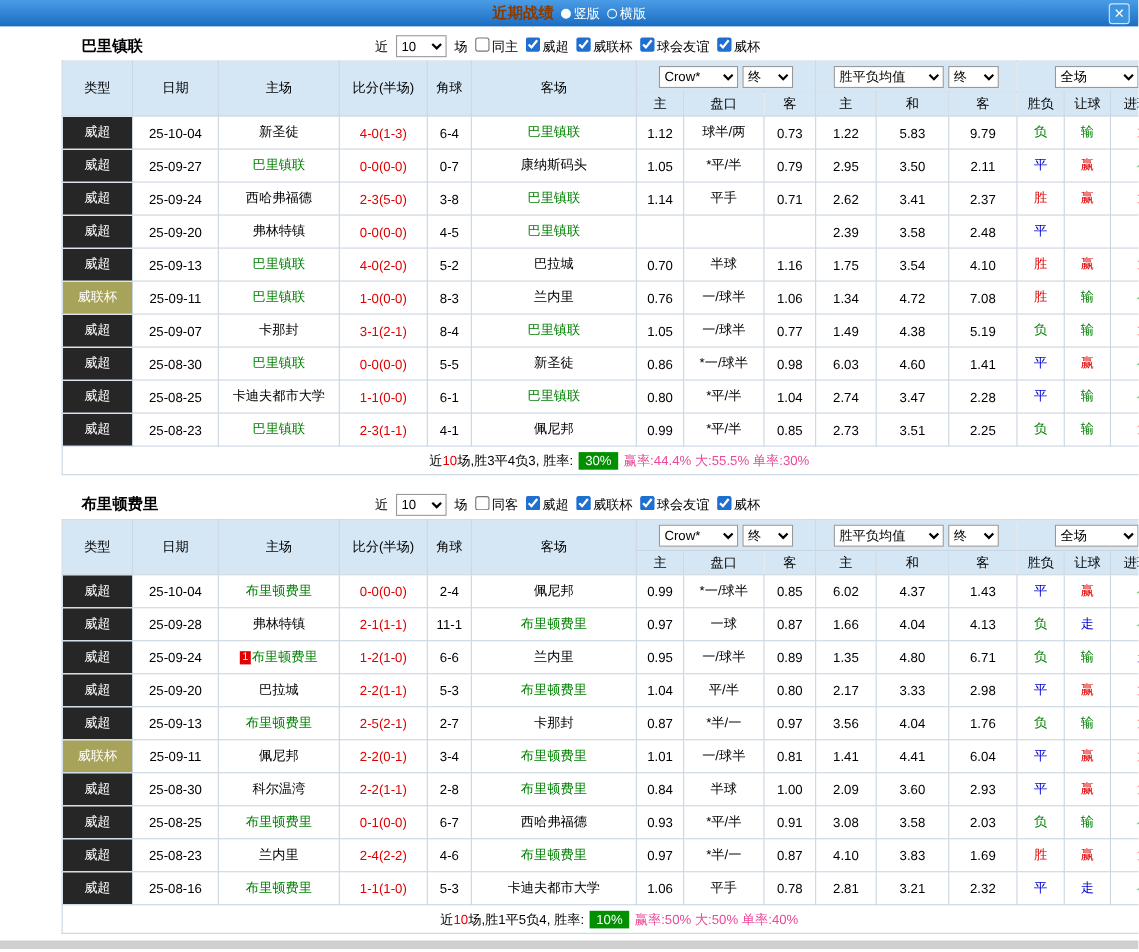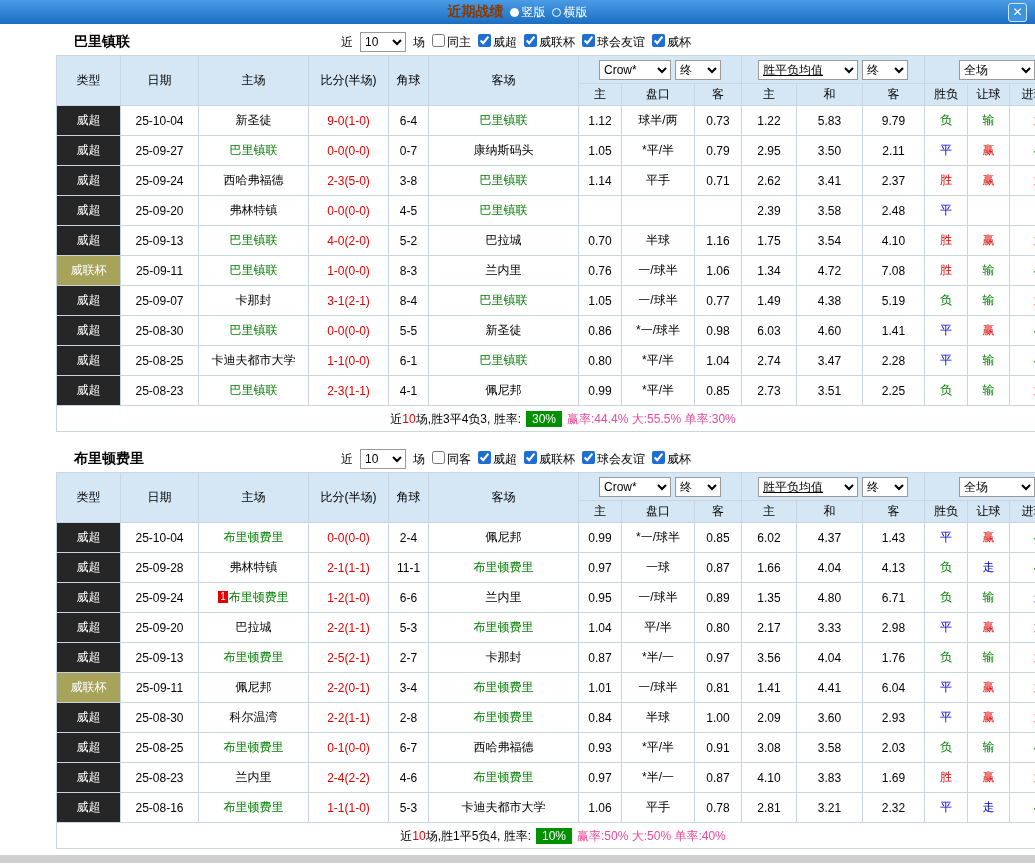--- a/index.html
+++ b/index.html
@@ -33,21 +33,21 @@
   .section { margin-top:5px;padding-left:48px; }
   .section + .section { margin-top:14px; }
   .section-head { display:flex; align-items:center; height:26px; }
   .team-name { font-size:14px; font-weight:bold; width:285px; padding-left:18px; white-space:nowrap; overflow:hidden; }
   .filters { display:flex; align-items:center; gap:7px; white-space:nowrap; }
   .filters label { display:inline-flex; align-items:flex-start; gap:2px; cursor:pointer; }
   select { font-size:12px; height:20px; font-family:inherit; background:#fff; border:1px solid #999; }
   .sel-count { width:46px; }
   .sel-book { width:72px; margin-right:4px; }
   .sel-final { width:46px; }
-  .sel-avg { width:100px; margin-right:4px;text-decoration:underline; }
+  .sel-avg { width:100px; margin-right:4px; }
   .sel-full { width:76px; }
   input[type=checkbox] { width:13px; height:13px; margin:0; accent-color:#1f6fd0; }
   
   table { border-collapse:collapse; table-layout:fixed; width:891px; }
   th, td {
     border:1px solid #c9d5e0;
     text-align:center; padding:0 2px;
     overflow:hidden; white-space:nowrap;
   }
   thead th { background:#d5e7f5; font-weight:normal; }
@@ -164,21 +164,21 @@
         <th>胜负</th>
         <th>让球</th>
         <th>进球数</th>
       </tr>
     </thead>
     <tbody>
 <tr>
   <td class="t-dark">威超</td>
   <td>25-10-04</td>
   <td><span>新圣徒</span></td>
-  <td class="score">9-0(1-0)</td>
+  <td class="score">4-0(1-3)</td>
   <td>6-4</td>
   <td><span class="focus">巴里镇联</span></td>
   <td>1.12</td>
   <td>球半/两</td>
   <td>0.73</td>
   <td>1.22</td>
   <td>5.83</td>
   <td>9.79</td>
   <td class="green">负</td>
   <td class="green">输</td>

